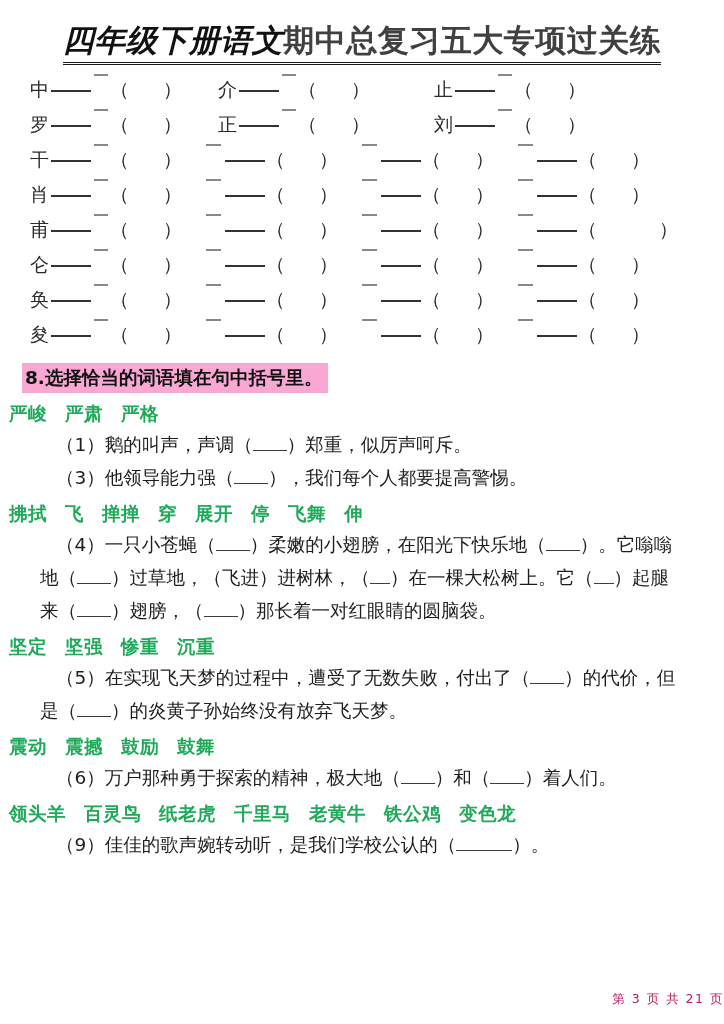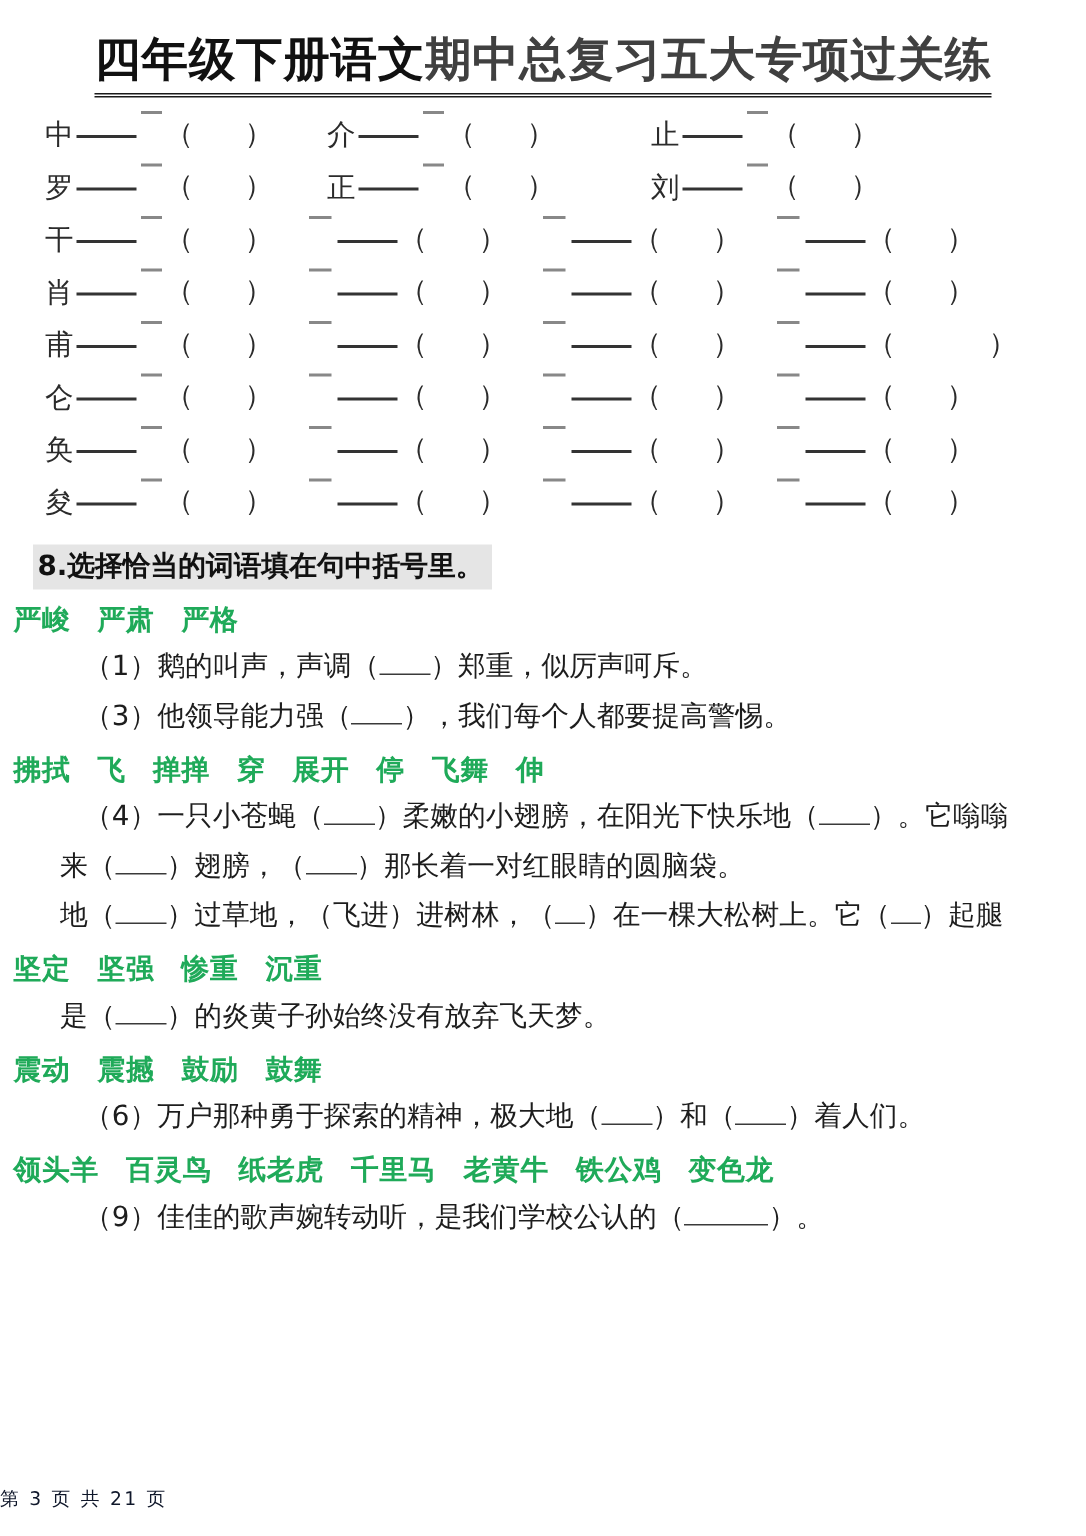--- a/index.html
+++ b/index.html
@@ -32,21 +32,21 @@
   .title-line {
     display: inline-block;
     font-size: 31px;
     font-weight: bold;
     letter-spacing: 0.5px;
     line-height: 1.18;
     white-space: nowrap;
     border-bottom: 3px double #1a1a1a;
     padding-bottom: 3px;
   }
-  .title-black { color: #111111; }
+  .title-black { color: #111111; font-style: italic; }
   .title-red   { color: #404040; }
 
   
   .radical-block {
     margin-top: 12px;
     padding: 0 16px 0 30px;
   }
   .rad-row {
     display: flex;
     align-items: flex-start;
@@ -116,21 +116,21 @@
   .sp-b { display: inline-block; width: 64px; }
   .sp-c { display: inline-block; width: 22px; }
 
   
   .section-head {
     margin: 6px 0 0 22px;
     display: inline-block;
     font-size: 18.5px;
     font-weight: bold;
     color: #111111;
-    background: #e5e5e5;
+    background: #f9a8d4;
     padding: 3px 6px 4px 3px;
     line-height: 1.25;
   }
 
   
   .wordbank {
     text-align: left;
     color: #1faa59;
     font-weight: bold;
     font-size: 18.5px;
@@ -160,23 +160,23 @@
   .blank.s  { width: 20px; }
   .blank.m  { width: 34px; }
   .blank.l  { width: 56px; }
 
   
   .footer {
     position: absolute;
     left: 0;
     right: 0;
     bottom: 16px;
-    text-align: left;
+    text-align: right;
     font-size: 12.5px;
-    color: #0f172a;
+    color: #be185d;
     letter-spacing: 1.5px;
   }
 </style>
 </head>
 <body>
 
 <div class="page">
 
   <div class="title-block">
     <div class="title-line"><span class="title-black">四年级下册语文</span><span class="title-red">期中总复习五大专项过关练</span></div>
@@ -405,27 +405,28 @@
   <div class="q indent"><span>（1）</span><span>鹅的叫声，声调（</span><span class="blank m"></span><span>）郑重，似厉声呵斥。</span></div>
 
 
   <div class="q indent"><span>（3）</span><span>他领导能力强（</span><span class="blank m"></span><span>），我们每个人都要提高警惕。</span></div>
 
   <div class="wordbank">
     <span class="w">拂拭</span><span class="w">飞</span><span class="w">掸掸</span><span class="w">穿</span><span class="w">展开</span><span class="w">停</span><span class="w">飞舞</span><span class="w">伸</span>
   </div>
 
   <div class="q indent"><span>（4）</span><span>一只小苍蝇（</span><span class="blank m"></span><span>）柔嫩的小翅膀，在阳光下快乐地（</span><span class="blank m"></span><span>）。它嗡嗡</span></div>
+  <div class="q cont"><span>地（</span><span class="blank m"></span><span>）过草地，（飞进）进树林，（</span><span class="blank s"></span><span>）在一棵大松树上。它（</span><span class="blank s"></span><span>）起腿</span></div>
   <div class="q cont"><span>来（</span><span class="blank m"></span><span>）翅膀，（</span><span class="blank m"></span><span>）那长着一对红眼睛的圆脑袋。</span></div>
-  <div class="q cont"><span>地（</span><span class="blank m"></span><span>）过草地，（飞进）进树林，（</span><span class="blank s"></span><span>）在一棵大松树上。它（</span><span class="blank s"></span><span>）起腿</span></div>
 
   <div class="wordbank">
     <span class="w">坚定</span><span class="w">坚强</span><span class="w">惨重</span><span class="w">沉重</span>
   </div>
 
+  <div class="q indent"><span>（5）</span><span>在实现飞天梦的过程中，遭受了无数失败，付出了（</span><span class="blank m"></span><span>）的代价，但</span></div>
   <div class="q cont"><span>是（</span><span class="blank m"></span><span>）的炎黄子孙始终没有放弃飞天梦。</span></div>
 
   <div class="wordbank">
     <span class="w">震动</span><span class="w">震撼</span><span class="w">鼓励</span><span class="w">鼓舞</span>
   </div>
 
   <div class="q indent"><span>（6）</span><span>万户那种勇于探索的精神，极大地（</span><span class="blank m"></span><span>）和（</span><span class="blank m"></span><span>）着人们。</span></div>
 
   <div class="wordbank">
     <span class="w">领头羊</span><span class="w">百灵鸟</span><span class="w">纸老虎</span><span class="w">千里马</span><span class="w">老黄牛</span><span class="w">铁公鸡</span><span class="w">变色龙</span>

